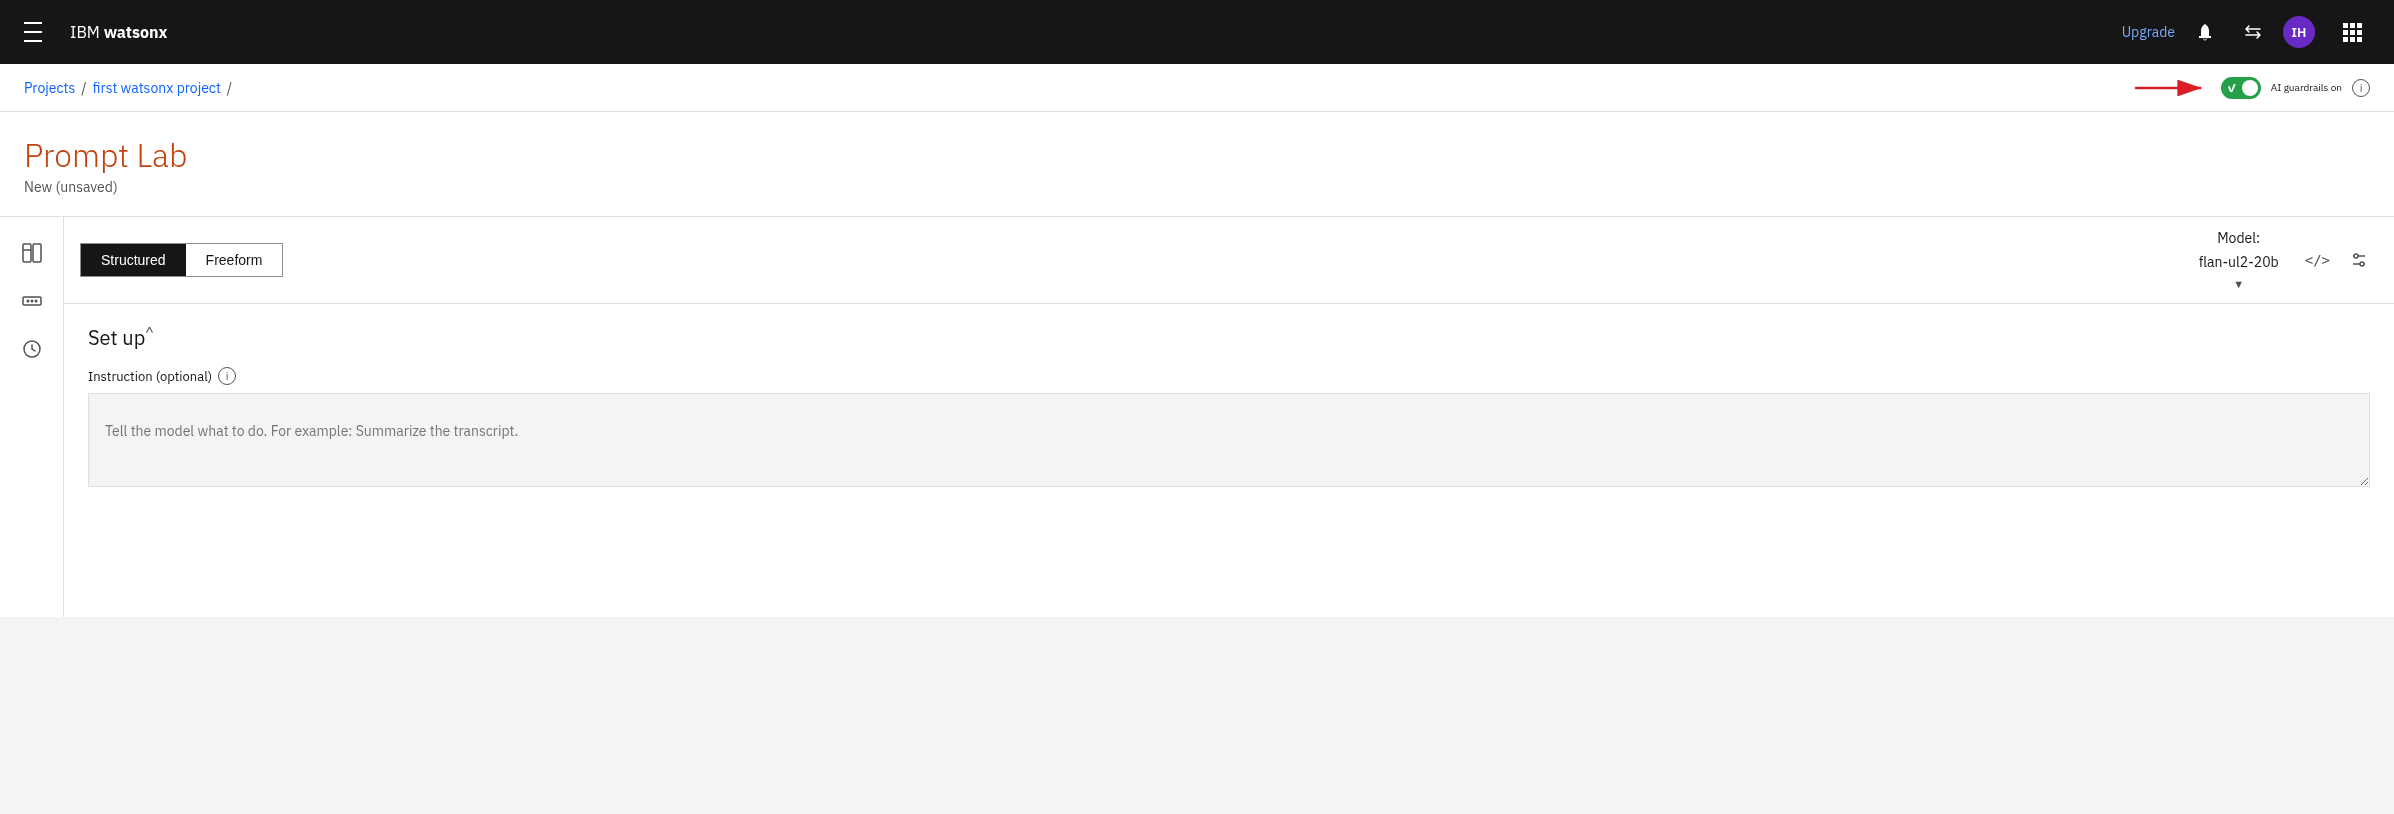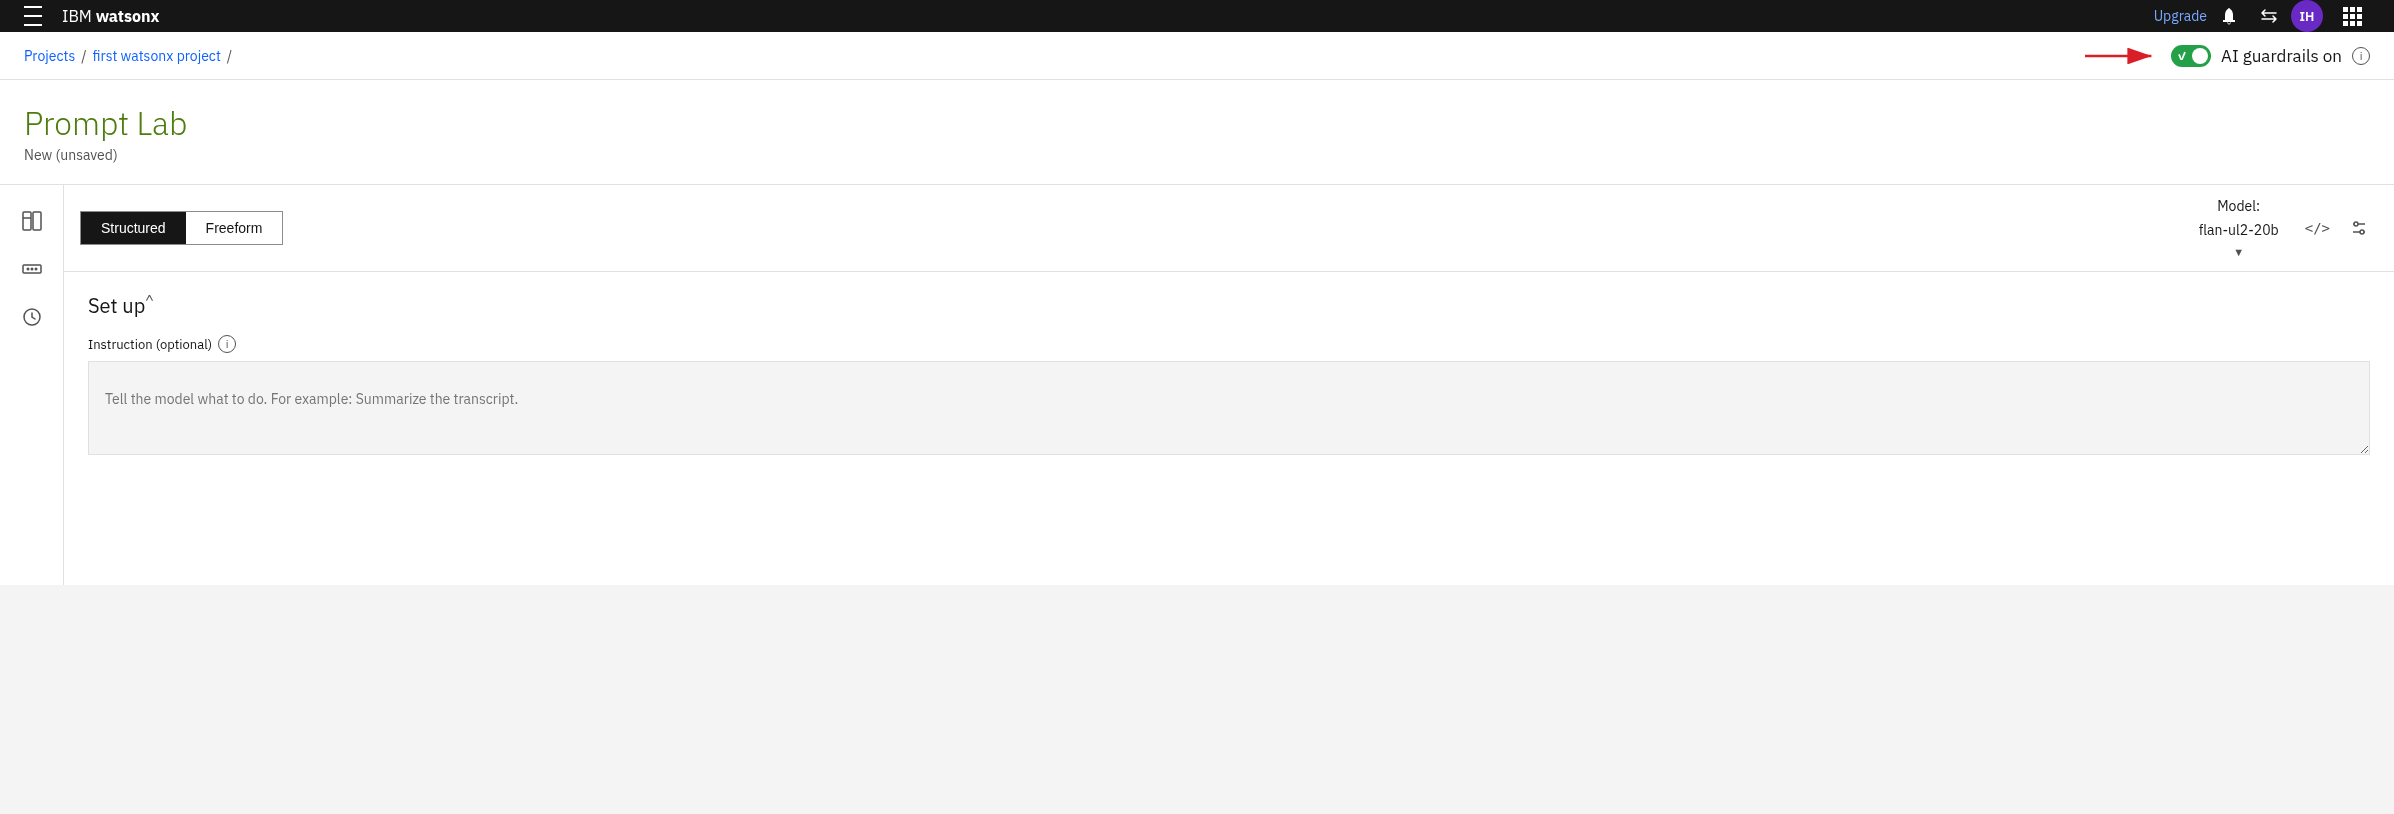--- a/index.html
+++ b/index.html
@@ -1,25 +1,25 @@
 <!DOCTYPE html>
 <html><head>
   <meta charset="utf-8">
   <style>
     * { box-sizing: border-box; margin: 0; padding: 0; }
     body { font-family: 'IBM Plex Sans', Arial, sans-serif; background: #f4f4f4; min-width: 800px; }
 
     
     .topnav {
       background: #161616;
-      height: 32px;
+      height: 64px;
       display: flex;
       align-items: center;
       padding: 0 16px;
-      gap: 4px;
+      gap: 12px;
     }
     .topnav-logo {
       color: #fff;
       font-size: 16px;
       font-weight: 400;
       margin-left: 8px;
     }
     .topnav-logo strong { font-weight: 700; }
     .topnav-spacer { flex: 1; }
     .topnav-upgrade {
@@ -126,21 +126,21 @@
     }
     .toggle-check {
       position: absolute;
       left: 6px;
       top: 4px;
       color: #fff;
       font-size: 11px;
       font-weight: bold;
     }
     .guardrails-label {
-      font-size: 17px;
+      font-size: 10px;
       color: #161616;
     }
     .info-icon-circle {
       width: 18px;
       height: 18px;
       border: 1px solid #525252;
       border-radius: 50%;
       display: flex;
       align-items: center;
       justify-content: center;
@@ -155,21 +155,21 @@
       padding: 24px 24px 20px 24px;
       border-bottom: 1px solid #e0e0e0;
       display: flex;
       align-items: flex-start;
       justify-content: space-between;
     }
     .page-title-area {}
     .page-title {
       font-size: 32px;
       font-weight: 300;
-      color: #4d7c0f;
+      color: #c2410c;
       line-height: 1.2;
     }
     .page-subtitle {
       font-size: 14px;
       color: #525252;
       margin-top: 4px;
     }
     .page-actions {
       display: flex;
       align-items: center;

